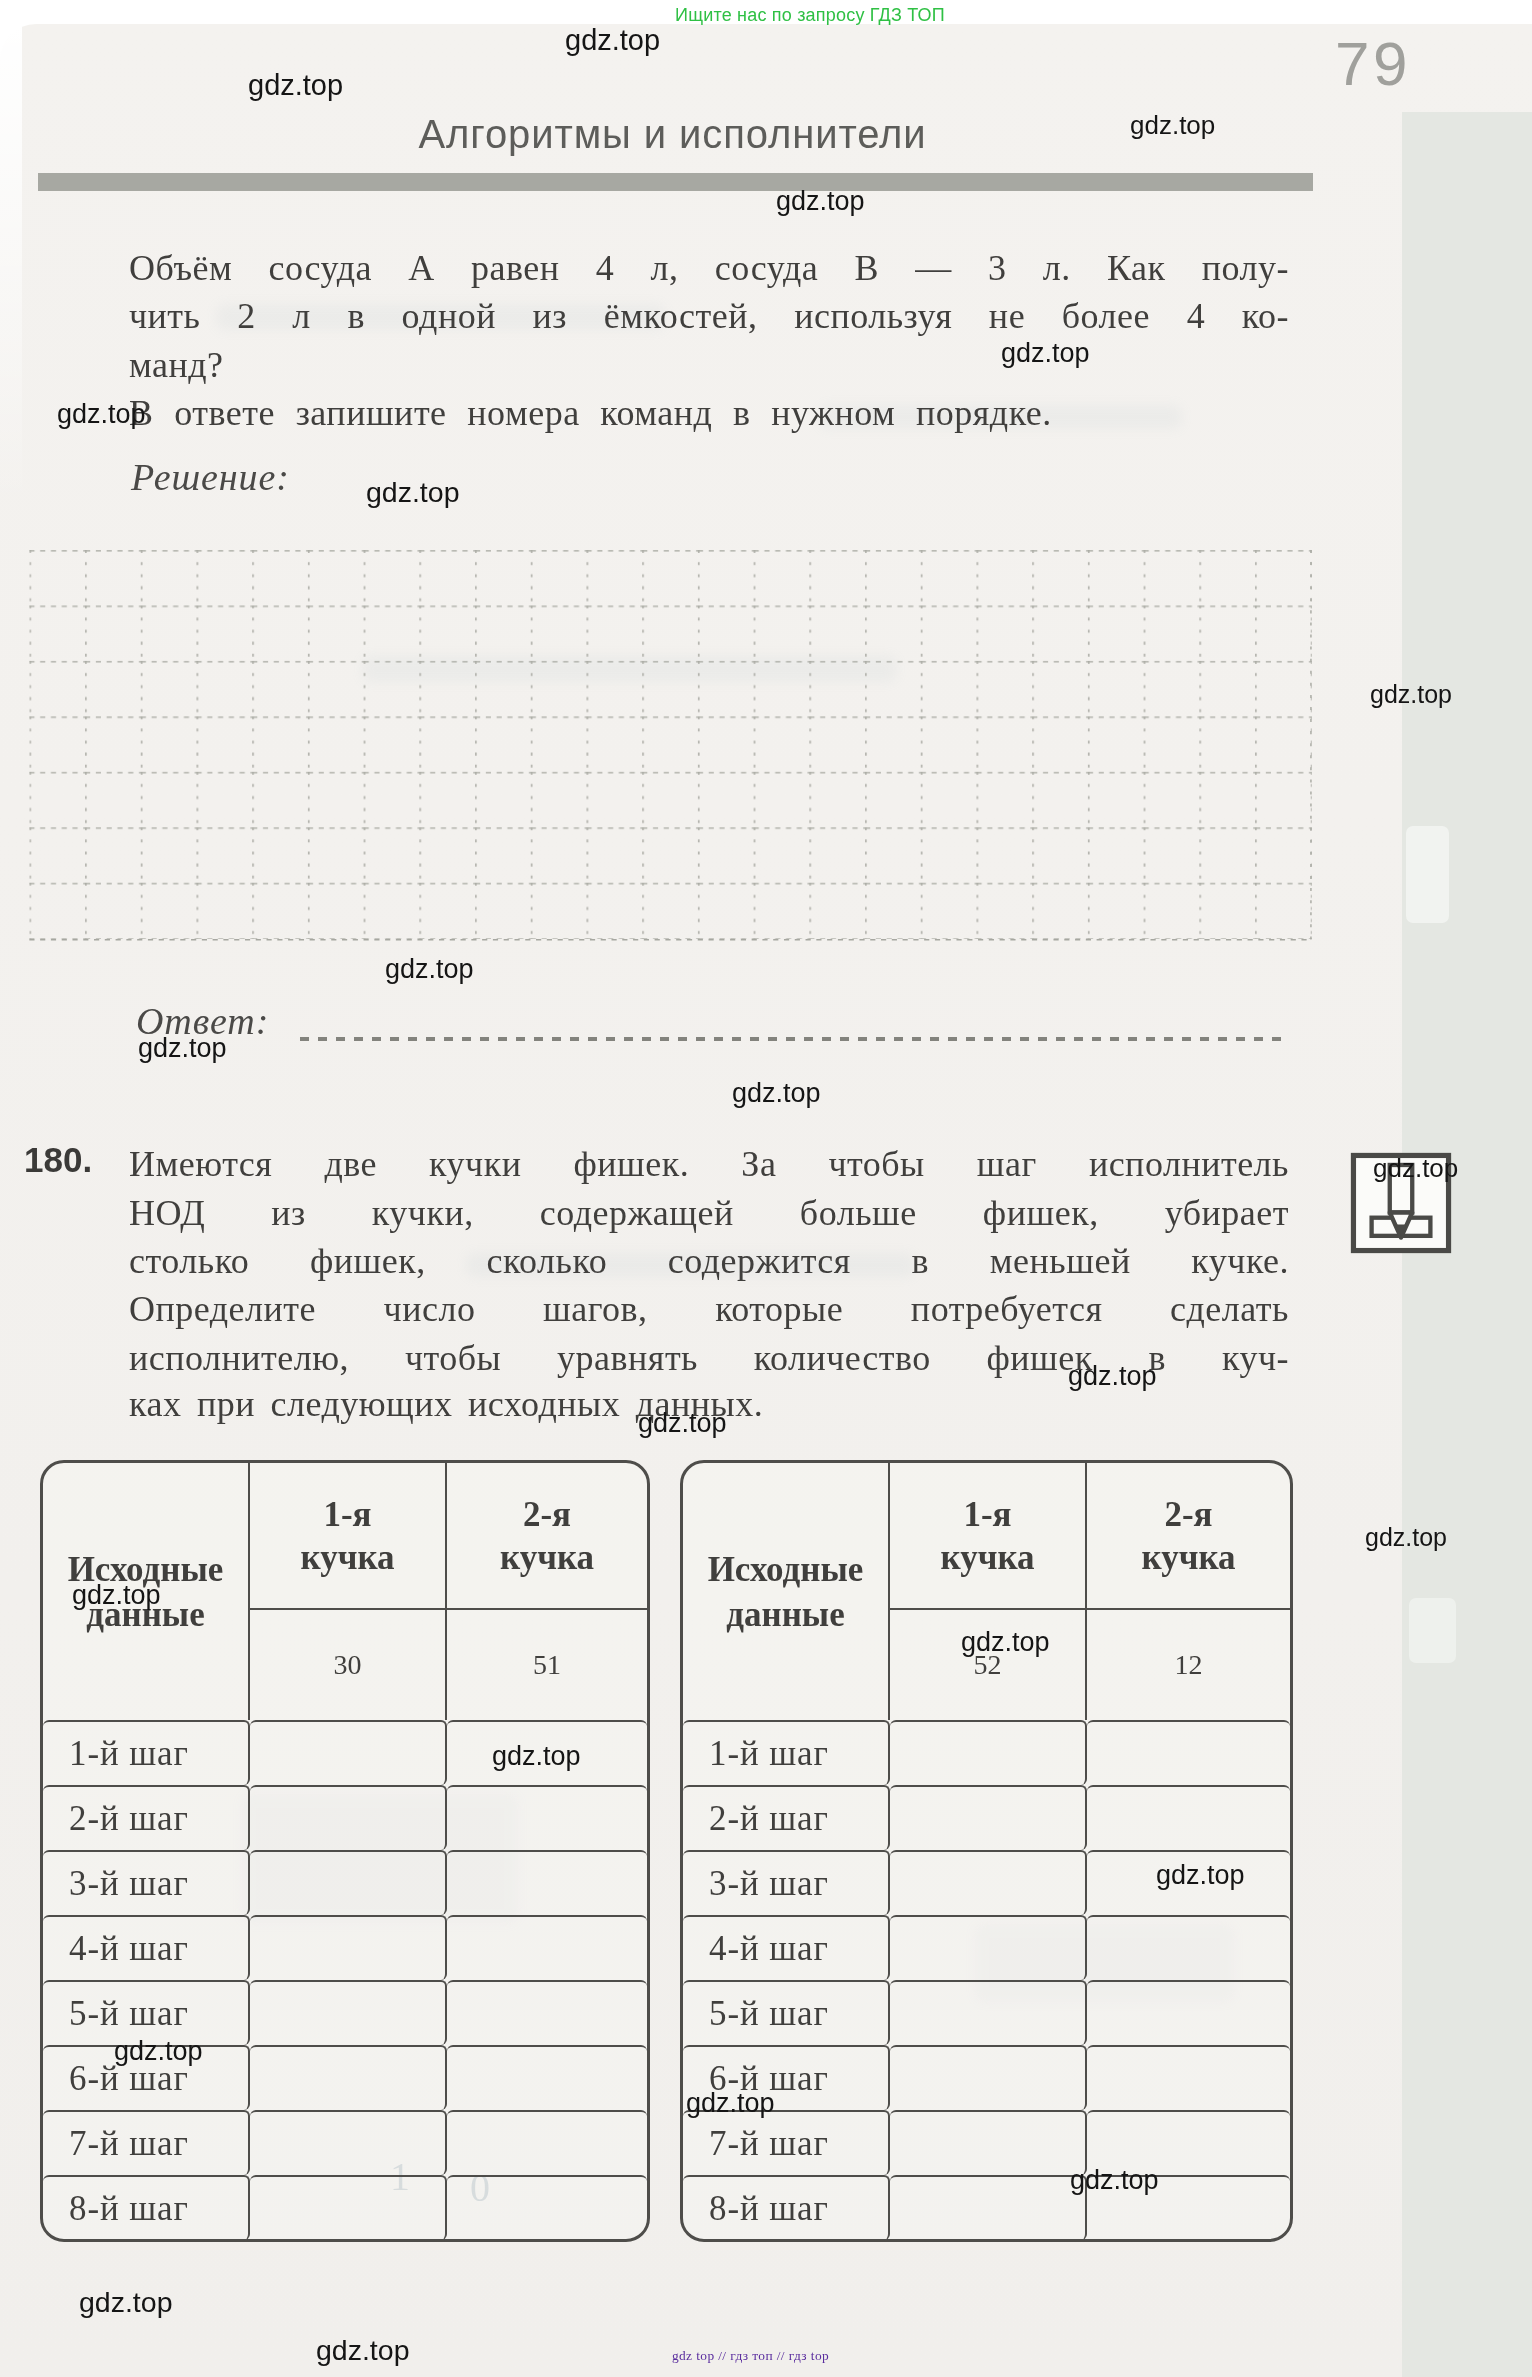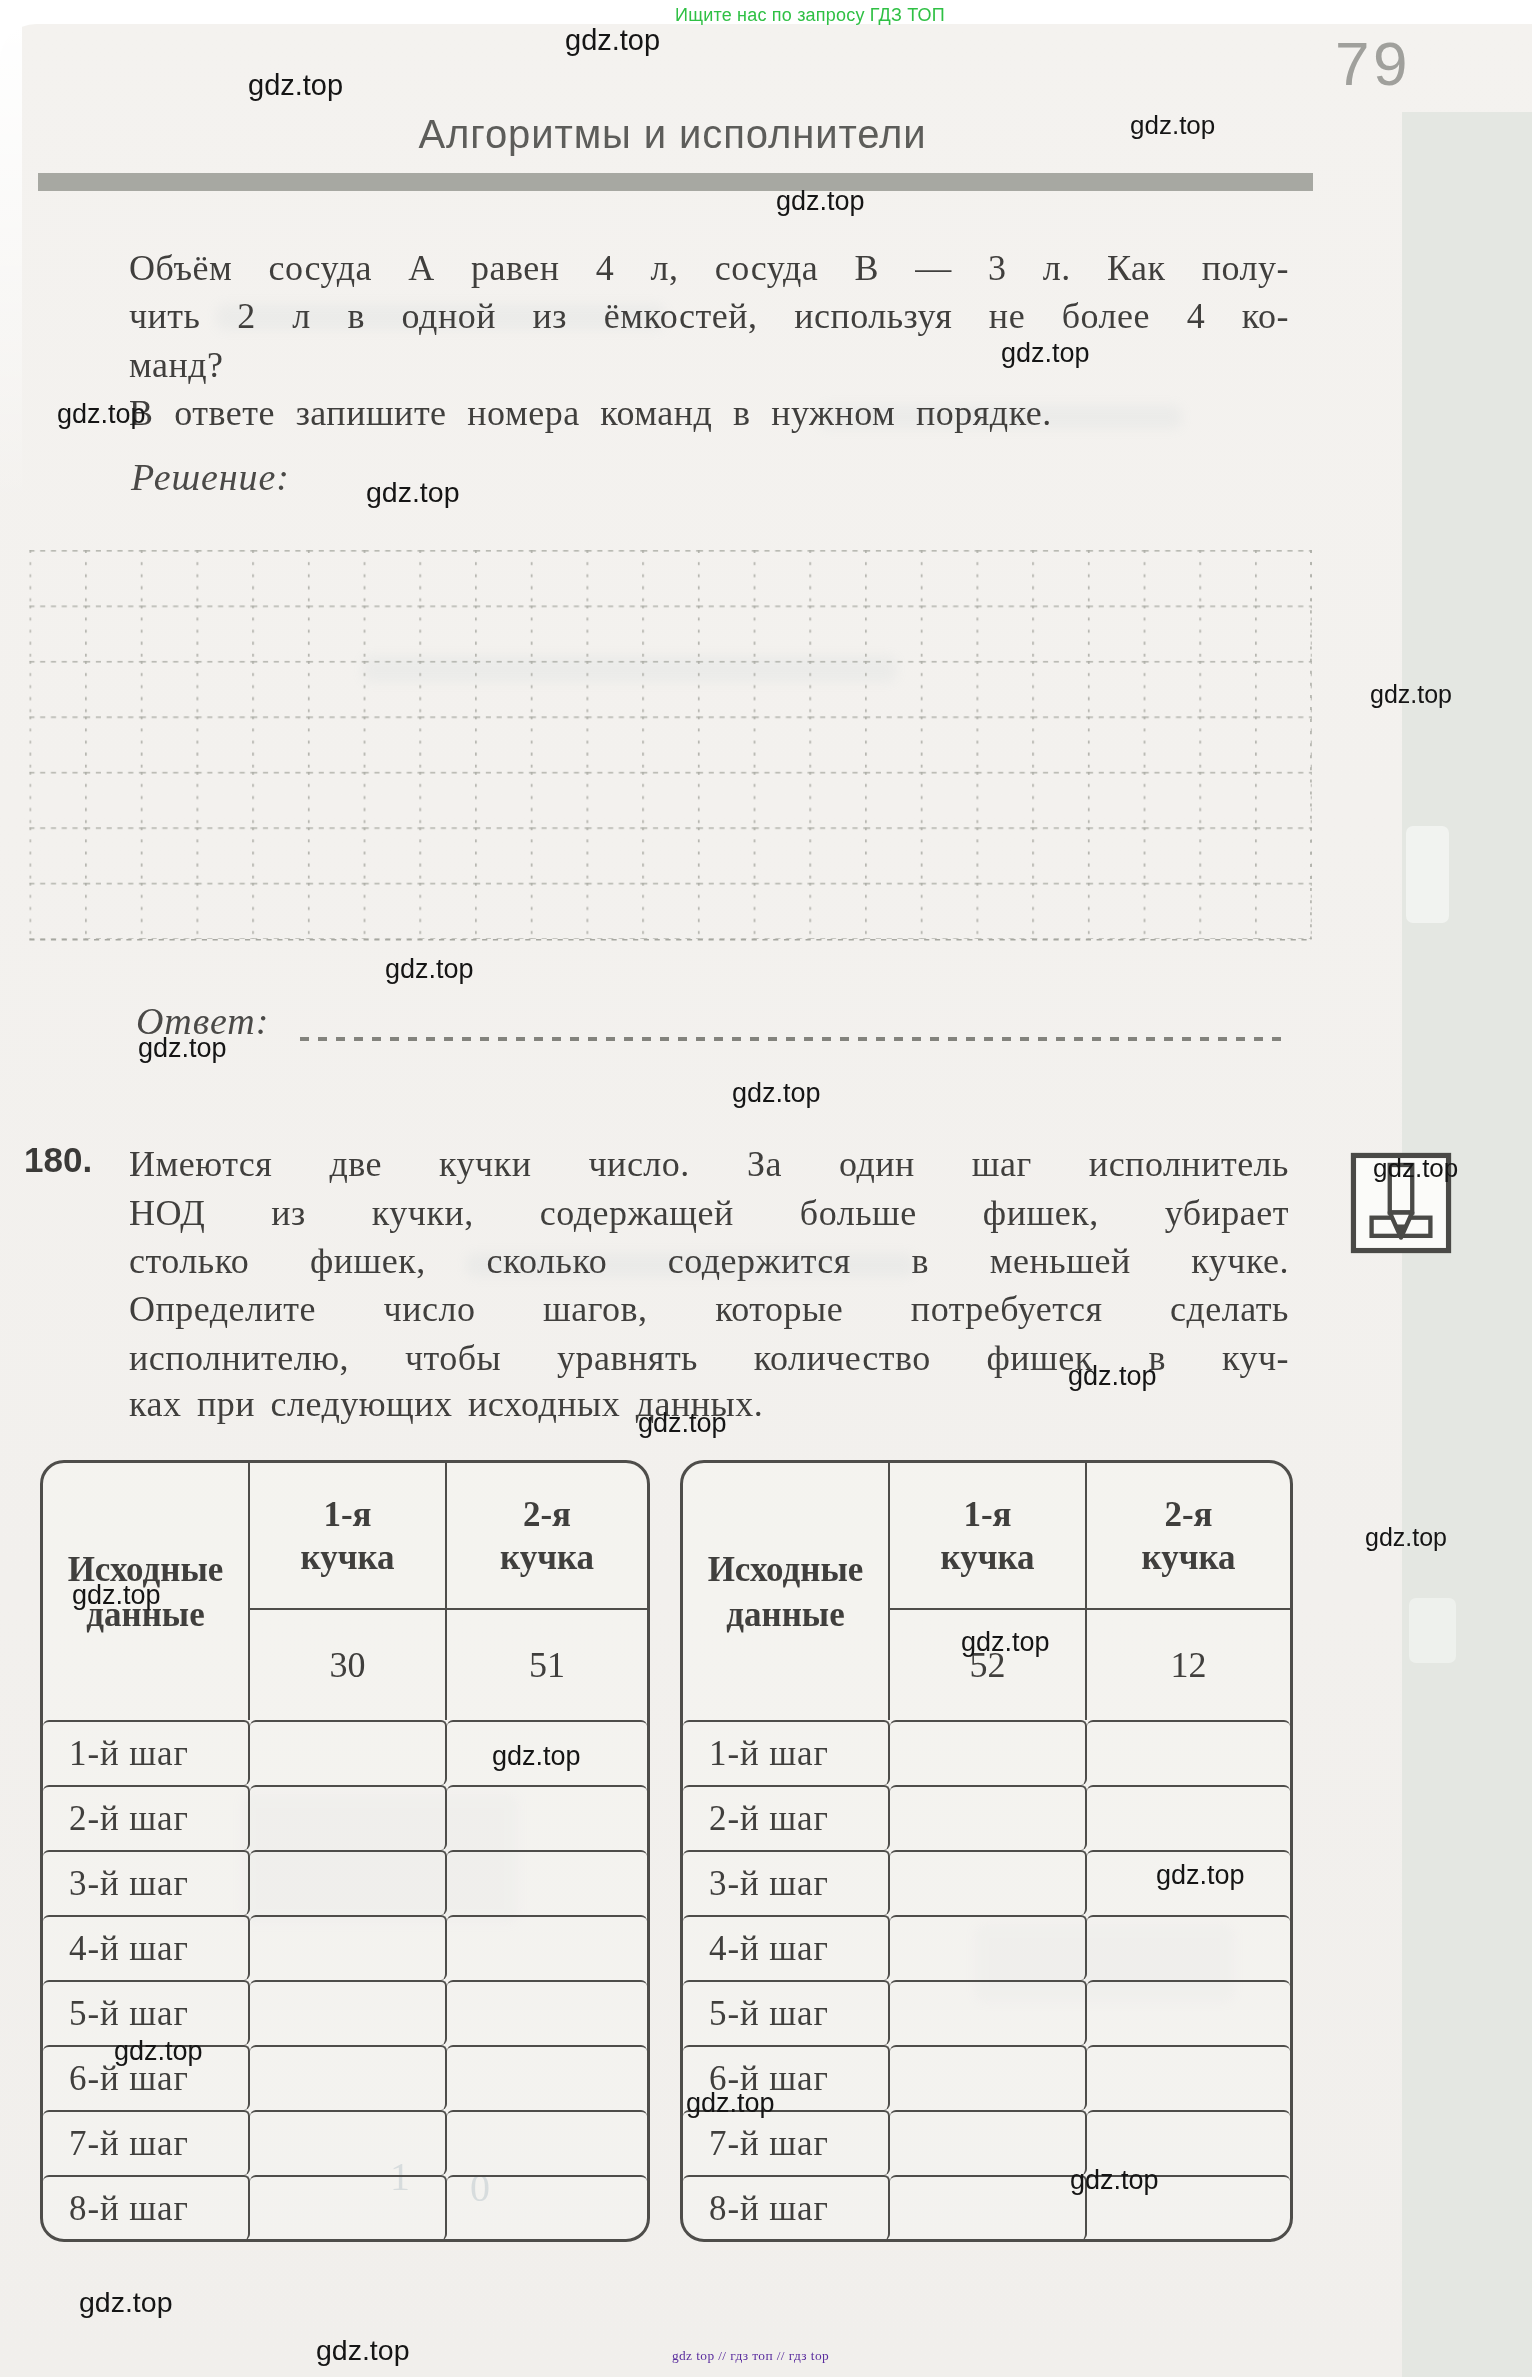--- a/index.html
+++ b/index.html
@@ -30,21 +30,21 @@
          background:repeating-linear-gradient(90deg,#83837d 0 8.6px,rgba(0,0,0,0) 8.6px 18px);}
   .task-num{position:absolute;left:24px;top:1140px;font-family:"Liberation Sans","DejaVu Sans",sans-serif;
          font-weight:bold;font-size:35px;color:#3b3a38;}
   .steps-table{position:absolute;top:1460px;height:776px;border:3px solid #4e4d4a;border-radius:24px;
          display:grid;grid-template-columns:207px 197px 1fr;
          grid-template-rows:145px 112px repeat(8,65px);background:rgba(250,250,248,.25);}
   .t-cell{display:flex;align-items:center;font-size:35px;color:#403f3d;}
   .t-corner{grid-row:1 / span 2;grid-column:1;border-right:2.2px solid #4e4d4a;
          justify-content:center;text-align:center;font-weight:bold;padding:0 12px;line-height:45px;}
   .t-colhead{justify-content:center;text-align:center;font-weight:bold;line-height:43px;padding:0 27px;}
-  .t-val{justify-content:center;font-size:36px;border-top:2.2px solid #4e4d4a;}
+  .t-val{justify-content:center;font-size:28px;border-top:2.2px solid #4e4d4a;}
   .b-right{border-right:2.2px solid #4e4d4a;}
   .b-top{border-top:2.2px solid #4e4d4a;border-radius:6px;}
   .t-step{padding-left:26px;letter-spacing:0.9px;}
   .pencil-box{position:absolute;left:1350px;top:1152px;width:102px;height:102px;}
   .wm{position:absolute;font-family:"Liberation Sans","DejaVu Sans",sans-serif;color:#151515;
          white-space:nowrap;font-size:27px;}
   .footer-line{position:absolute;left:604px;top:2348px;width:293px;text-align:center;
          font-family:Liberation Serif, serif;font-size:13.4px;letter-spacing:0.4px;}
   .bleed{position:absolute;background:#a9b9c0;opacity:.10;filter:blur(6px);border-radius:8.6px;}
   .bleed-digit{position:absolute;font-size:40px;color:#9fb1bb;opacity:.45;}
@@ -96,21 +96,21 @@
       <path d="M0 452 H1487" stroke="#a6a7a0" stroke-width="1.7" stroke-dasharray="6 6.5" fill="none"></path>
       <path d="M1486 0 V452" stroke="#aaaba4" stroke-width="1.7" stroke-dasharray="3.5 10.5" fill="none"></path>
     </svg>
   </div>
 
   <div class="answer-label" style="left:136px;top:999px;">Ответ:</div>
   <div class="answer-line"></div>
 
   <div class="task-num">180.</div>
   <div class="para">
-    <div class="pline just" style="left:129px;top:1140px;position:absolute;">Имеются две кучки число. За один шаг исполнитель</div>
+    <div class="pline just" style="left:129px;top:1140px;position:absolute;">Имеются две кучки фишек. За чтобы шаг исполнитель</div>
     <div class="pline just" style="left:129px;top:1189px;position:absolute;">НОД из кучки, содержащей больше фишек, убирает</div>
     <div class="pline just" style="left:129px;top:1237px;position:absolute;">столько фишек, сколько содержится в меньшей кучке.</div>
     <div class="pline just" style="left:129px;top:1285px;position:absolute;">Определите число шагов, которые потребуется сделать</div>
     <div class="pline just" style="left:129px;top:1334px;position:absolute;">исполнителю, чтобы уравнять количество фишек в куч-</div>
     <div class="pline" style="left:129px;top:1380px;position:absolute;">ках при следующих исходных данных.</div>
   </div>
 
   <div class="pencil-box">
     <svg width="102" height="102" viewBox="0 0 118 118">
       <rect x="4" y="4" width="110" height="110" fill="#fbfbf9" stroke="#4a4a47" stroke-width="6"></rect>

